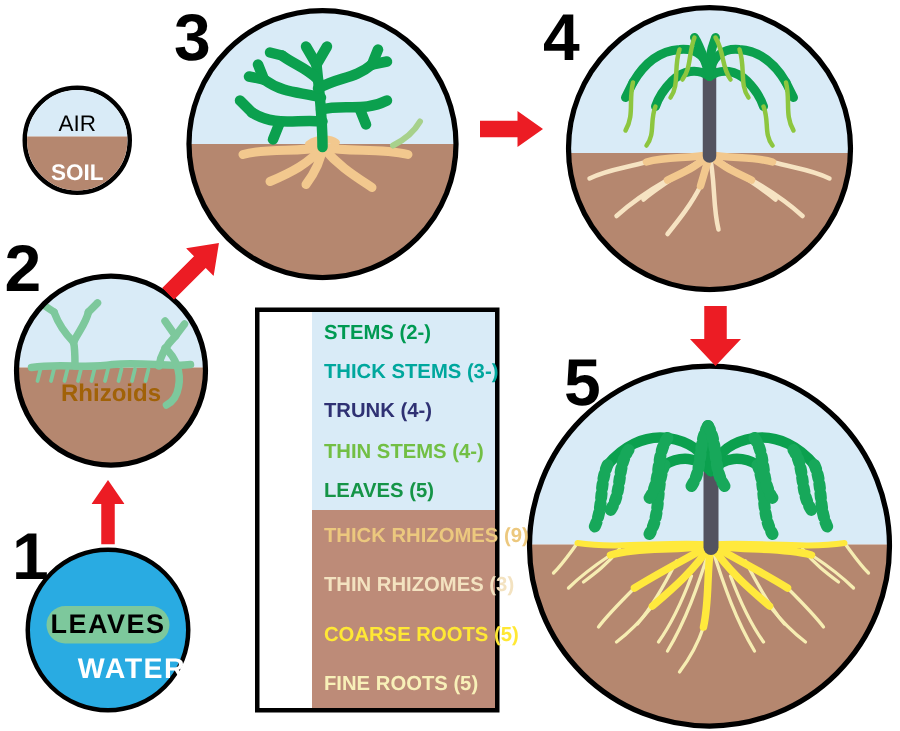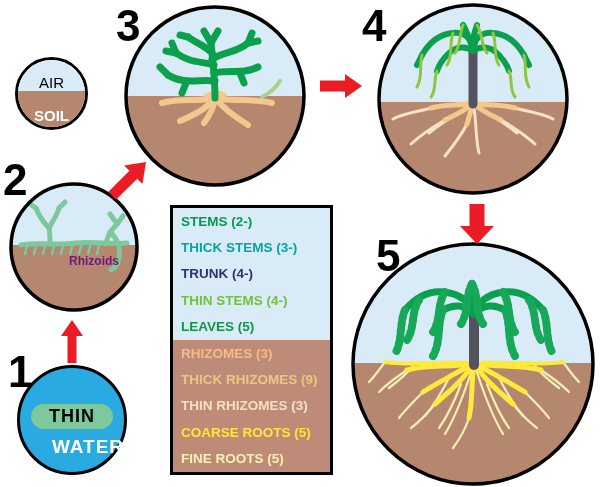--- a/index.html
+++ b/index.html
@@ -28,24 +28,24 @@
   .key-soil{height:36px;background:var(--soil);display:flex;align-items:flex-start;justify-content:center;
             font-size:15px;font-weight:bold;color:#fff;padding-top:16px;}
   
   .stage1{left:17px;top:365px;width:110px;height:110px;background:var(--water_blue);
           border:3px solid #000;border-radius:50%;box-sizing:border-box;}
   .plant-pill{position:absolute;left:11px;top:36px;width:82px;height:25px;border-radius:13px;
               background:var(--soft_green);display:flex;align-items:center;justify-content:center;
               font-size:18px;font-weight:900;color:#000;letter-spacing:1px;}
   .water-label{position:absolute;left:16px;top:68px;width:104px;text-align:center;
                font-size:19px;font-weight:900;color:#fff;letter-spacing:1px;}
-  .rhizoids-label{left:29px;top:254px;width:90px;text-align:right;font-size:12px;
-                  font-weight:bold;color:#701a75;}
+  .rhizoids-label{left:29px;top:254px;width:90px;text-align:center;font-size:16px;
+                  font-weight:bold;color:#a16207;}
   
-  .legend{left:170px;top:205px;width:163px;height:270px;border:3px solid #000;box-sizing:border-box;}
+  .legend{left:170px;top:205px;width:163px;height:270px;border:3px solid #000;box-sizing:border-box;padding-left:35px;}
   .legend-air{height:132px;background:var(--sky);}
   .legend-soil{height:132px;background:var(--legend_soil);}
   .legend-air,.legend-soil{display:flex;flex-direction:column;justify-content:space-around;
                            padding-left:8px;box-sizing:border-box;}
   .lrow{font-size:13.5px;font-weight:bold;white-space:nowrap;}
 </style>
 </head>
 <body>
 
 <div class="canvas">
@@ -60,21 +60,21 @@
   </div>
 
   <div class="stage-num" style="left:8px;top:350px;">1</div>
   <div class="stage-num" style="left:3px;top:158px;">2</div>
   <div class="stage-num" style="left:116px;top:4px;">3</div>
   <div class="stage-num" style="left:362px;top:4px;">4</div>
   <div class="stage-num" style="left:376px;top:234px;">5</div>
 
   <div class="abs stage1">
     <div class="plant-pill">
-      <span>THIN</span>
+      <span>LEAVES</span>
     </div>
     <div class="water-label">WATER</div>
   </div>
 
   <svg class="abs" style="left:9px;top:182px;" width="130" height="130" viewBox="0 0 130 130">
     <defs>
         <clipPath id="c2">
           <circle cx="65" cy="65" r="63"></circle>
         </clipPath>
       </defs>
@@ -281,21 +281,20 @@
 
   <div class="abs legend">
     <div class="legend-air">
       <div class="lrow" style="color: rgb(0, 154, 82);">STEMS (2-)</div>
       <div class="lrow" style="color: rgb(0, 167, 157);">THICK STEMS (3-)</div>
       <div class="lrow" style="color: rgb(47, 49, 115);">TRUNK (4-)</div>
       <div class="lrow" style="color: rgb(114, 191, 68);">THIN STEMS (4-)</div>
       <div class="lrow" style="color: rgb(21, 148, 71);">LEAVES (5)</div>
     </div>
     <div class="legend-soil">
-      <div class="lrow" style="color: rgb(245, 188, 131);">RHIZOMES (3)</div>
       <div class="lrow" style="color: rgb(236, 200, 126);">THICK RHIZOMES (9)</div>
       <div class="lrow" style="color: rgb(243, 226, 192);">THIN RHIZOMES (3)</div>
       <div class="lrow" style="color: rgb(255, 232, 53);">COARSE ROOTS (5)</div>
       <div class="lrow" style="color: rgb(248, 240, 184);">FINE ROOTS (5)</div>
     </div>
   </div>
 
 </div>
 
 </body></html>

